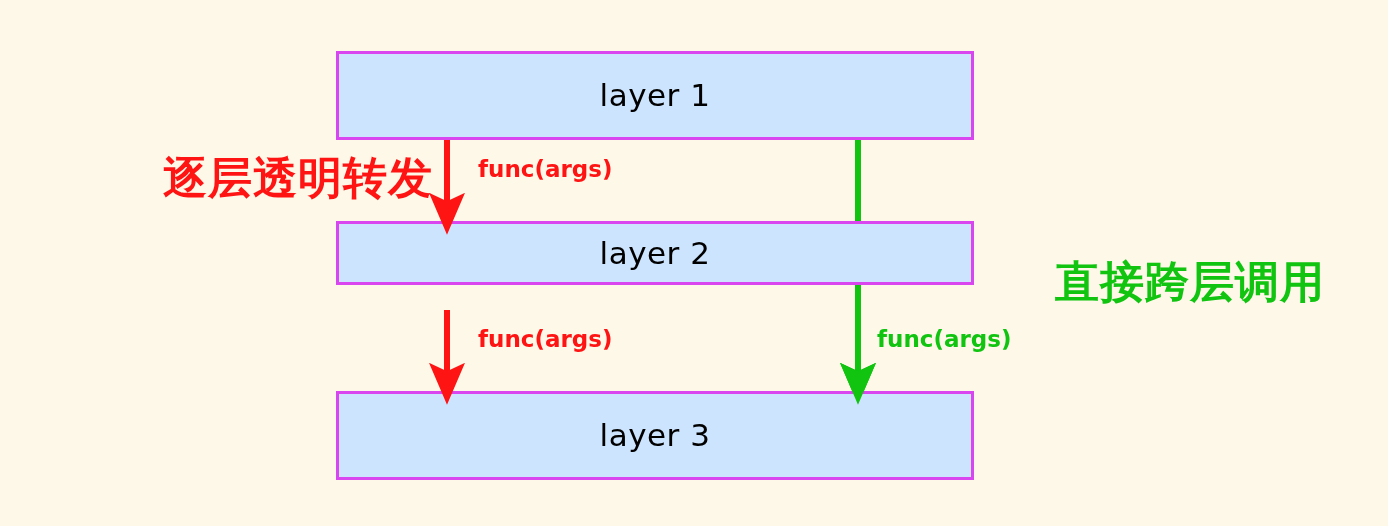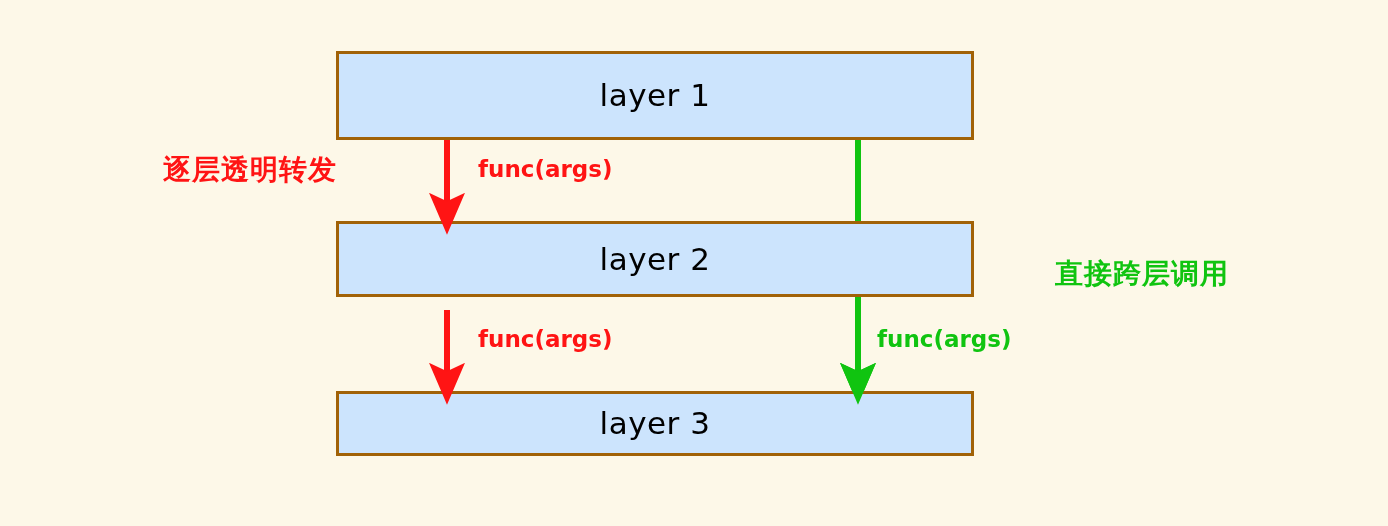--- a/index.html
+++ b/index.html
@@ -22,21 +22,21 @@
     position: absolute;
     left: 0;
     top: 0;
     width: 1388px;
     height: 526px;
   }
   .layer-box {
     position: absolute;
     box-sizing: border-box;
     background: #cce4fd;
-    border: 3px solid #a16207;
+    border: 3px solid #d946ef;
     display: flex;
     align-items: center;
     justify-content: center;
   }
   .layer-label {
     font-family: "DejaVu Sans", sans-serif;
     font-size: 31px;
     font-weight: 400;
     color: #000000;
     letter-spacing: 0.5px;
@@ -47,21 +47,21 @@
     position: absolute;
     font-family: "DejaVu Sans", sans-serif;
     font-size: 23px;
     font-weight: 700;
     line-height: 1;
     white-space: nowrap;
     user-select: none;
   }
   .cjk-label {
     font-family: "DejaVu Sans", sans-serif;
-    font-size: 28px;
+    font-size: 44px;
     font-weight: 700;
     letter-spacing: 1px;
   }
   .red-text  { color: #ff1414; }
   .green-text{ color: #10c410; }
 </style>
 </head>
 <body>
 
 <div id="canvas">
@@ -76,25 +76,25 @@
       </marker>
     </defs>
 
     <line x1="858" y1="140" x2="858" y2="382" stroke="#10c410" stroke-width="6" marker-end="url(#arrowhead-green)"></line>
   </svg>
 
   <div class="layer-box" style="left:336px; top:51px; width:638px; height:89px;">
     <span class="layer-label">layer 1</span>
   </div>
 
-  <div class="layer-box" style="left:336px; top:221px; width:638px; height:76px;justify-content:center;">
+  <div class="layer-box" style="left:336px; top:221px; width:638px; height:64px;justify-content:center;">
     <span class="layer-label">layer 2</span>
   </div>
 
-  <div class="layer-box" style="left:336px; top:391px; width:638px; height:65px;">
+  <div class="layer-box" style="left:336px; top:391px; width:638px; height:89px;">
     <span class="layer-label">layer 3</span>
   </div>
 
   <svg id="svg-layer" style="position:absolute;left:0;top:0;width:1388px;height:526px;" viewBox="0 0 1388 526" xmlns="http://www.w3.org/2000/svg">
     <defs>
       <marker id="arrowhead-red2" markerWidth="7" markerHeight="6" refX="3.2" refY="3" orient="auto" markerUnits="strokeWidth">
         <path d="M0,0 L7,3 L0,6 L1.4,3 Z" fill="#ff1414"></path>
       </marker>
       <marker id="arrowhead-green2" markerWidth="7" markerHeight="6" refX="3.2" refY="3" orient="auto" markerUnits="strokeWidth">
         <path d="M0,0 L7,3 L0,6 L1.4,3 Z" fill="#10c410"></path>

